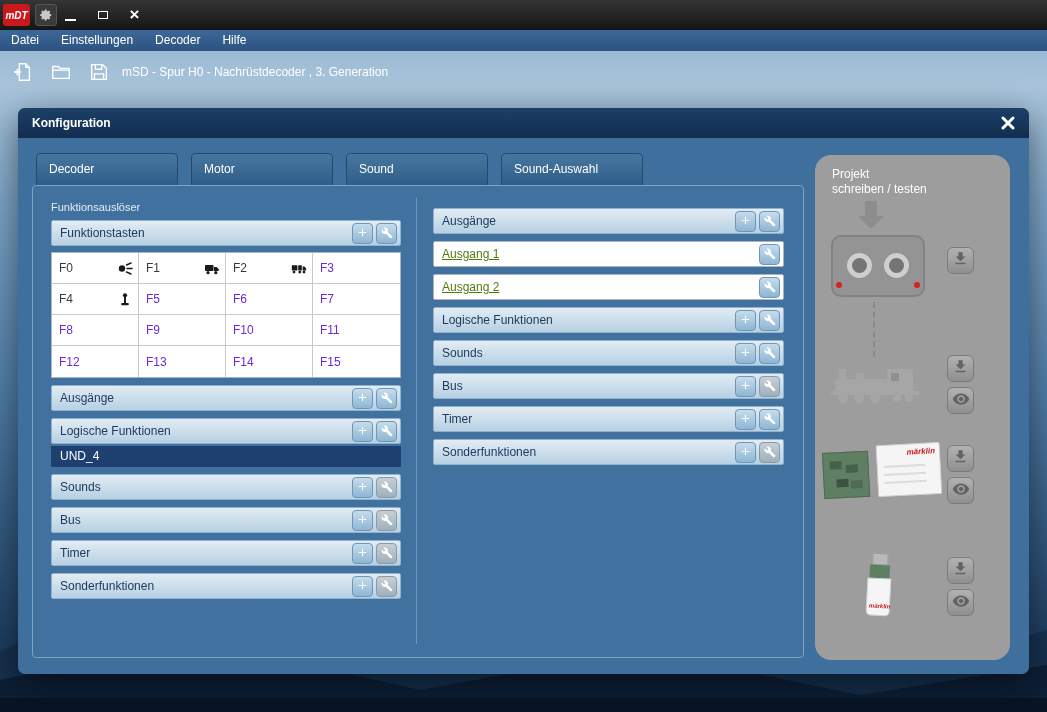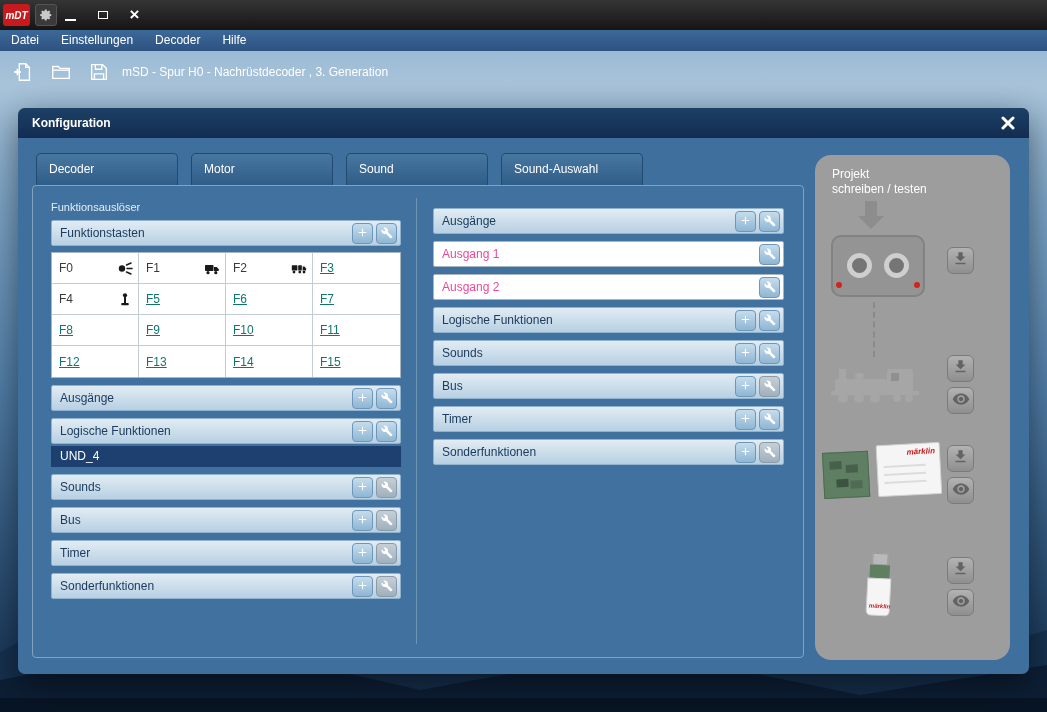--- a/index.html
+++ b/index.html
@@ -42,34 +42,34 @@
 
   .content-panel{position:absolute;left:14px;top:77px;width:772px;height:473px;border:1px solid #7fa3c0;border-radius:4px;background:#40719f;box-sizing:border-box;z-index:2;}
   .v-divider{position:absolute;left:383px;top:12px;height:446px;width:1px;background:#6e95b6;}
   .col-left{position:absolute;left:18px;top:15px;width:350px;}
   .col-right{position:absolute;left:400px;top:15px;width:351px;}
   .col-heading{font-size:11px;color:#e4edf5;margin-bottom:6px;}
 
   .list-row{position:relative;height:26px;margin-top:7px;background:linear-gradient(#e2ecf4,#b7d0e2);border:1px solid #8fb2cf;border-radius:2px;box-sizing:border-box;cursor:pointer;}
   .list-row .row-label{position:absolute;left:8px;top:0;line-height:24px;font-size:12px;color:#1d3c60;}
   .list-row.white{background:#fff;border-color:#a9b6bf;}
-  .list-row.white .row-label{color:#ec4899;}
+  .list-row.white .row-label{color:#4d7c0f;text-decoration:underline;}
   .list-row.selected{height:21px;margin-top:2px;background:#1e4070;border:1px solid #1e4070;border-radius:0;}
   .list-row.selected .row-label{color:#fff;line-height:19px;}
   .row-btn{position:absolute;top:2px;width:21px;height:21px;border-radius:4px;background:linear-gradient(#c6dcec,#8fb6d4);border:1px solid #6d96b8;box-sizing:border-box;display:flex;align-items:center;justify-content:center;cursor:pointer;}
   .row-btn.plus{right:27px;}
   .row-btn.wrench{right:3px;}
   .row-btn.muted{background:linear-gradient(#c6cfd6,#9fb0bd);border-color:#8b9aa6;}
 
   .key-grid{margin-top:6px;width:350px;display:grid;grid-template-columns:repeat(4,1fr);background:#fff;border:1px solid #a9b6bf;box-sizing:border-box;}
   .key-cell{position:relative;height:31px;border-right:1px solid #c3ccd3;border-bottom:1px solid #c3ccd3;box-sizing:border-box;background:#fff;cursor:pointer;}
   .key-cell:nth-child(4n){border-right:none;}
   .key-cell:nth-last-child(-n+4){border-bottom:none;}
   .key-label{position:absolute;left:7px;top:50%;transform:translateY(-50%);font-size:12px;color:#3a3a3a;}
-  .key-cell.disabled .key-label{color:#0f766e;text-decoration:underline;}
+  .key-cell.disabled .key-label{color:#6d28d9;}
   .key-icon{position:absolute;right:5px;top:50%;transform:translateY(-50%);width:17px;height:17px;display:flex;align-items:center;justify-content:center;}
 
   
   .project-panel{position:absolute;left:797px;top:47px;width:195px;height:505px;background:#9d9d9d;border-radius:16px;}
   .project-title{position:absolute;left:17px;top:12px;color:#fff;font-size:12px;line-height:15px;}
   .proj-arrow{position:absolute;left:40px;top:44px;}
   .proj-decoder{position:absolute;left:16px;top:80px;width:94px;height:62px;background:#949494;border:2px solid #828282;border-radius:10px;box-sizing:border-box;}
   .dec-eye{position:absolute;top:16px;width:25px;height:25px;border-radius:50%;background:#757575;border:5px solid #cfcfcf;box-sizing:border-box;}
   .dec-dot{position:absolute;width:6px;height:6px;border-radius:50%;background:#d42222;}
   .proj-dash{position:absolute;left:58px;top:147px;height:55px;border-left:2px dashed #8a8a8a;}

